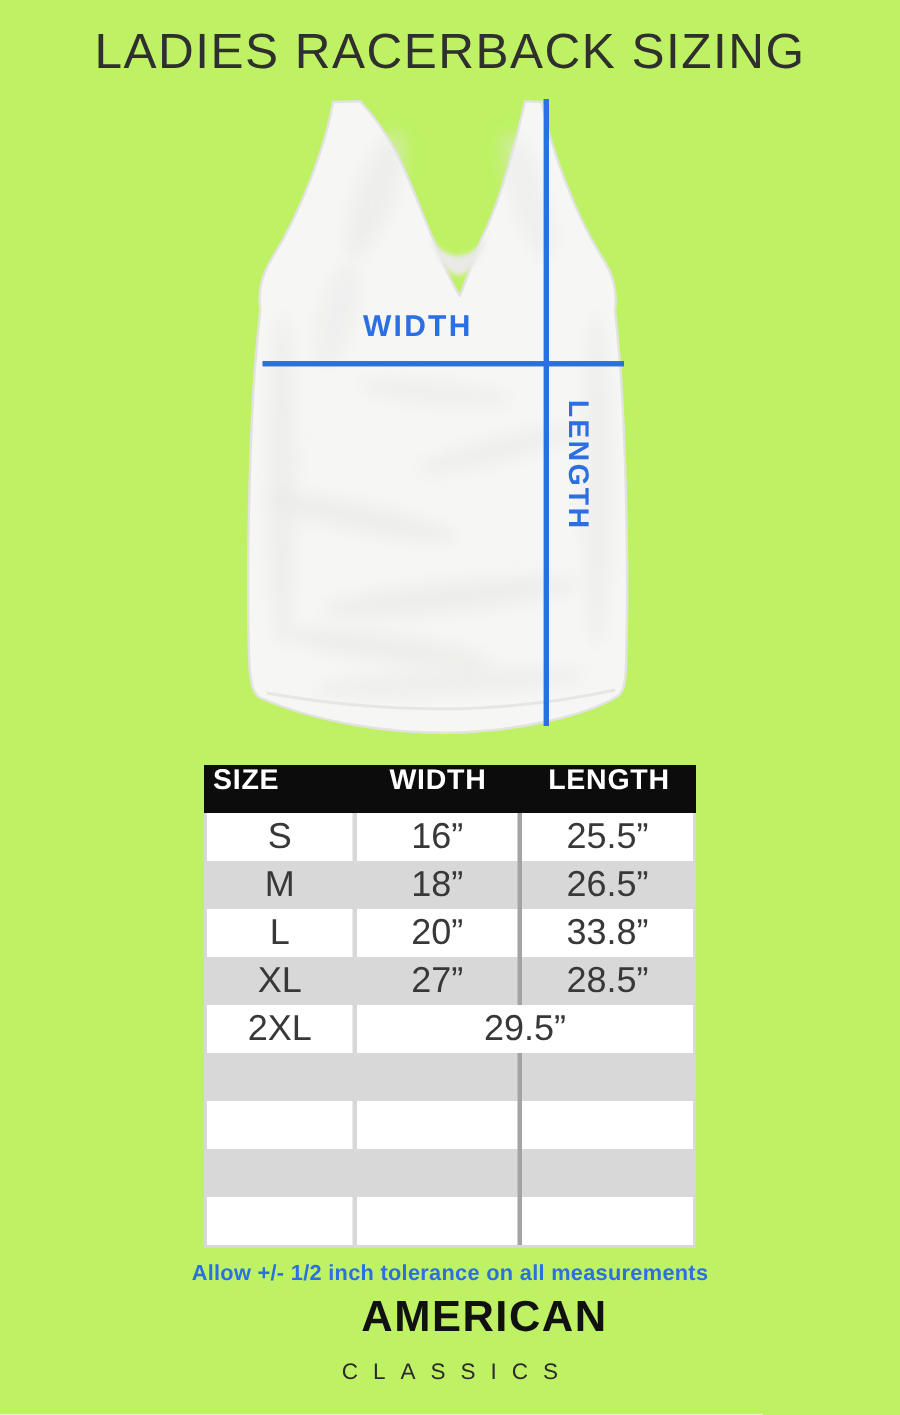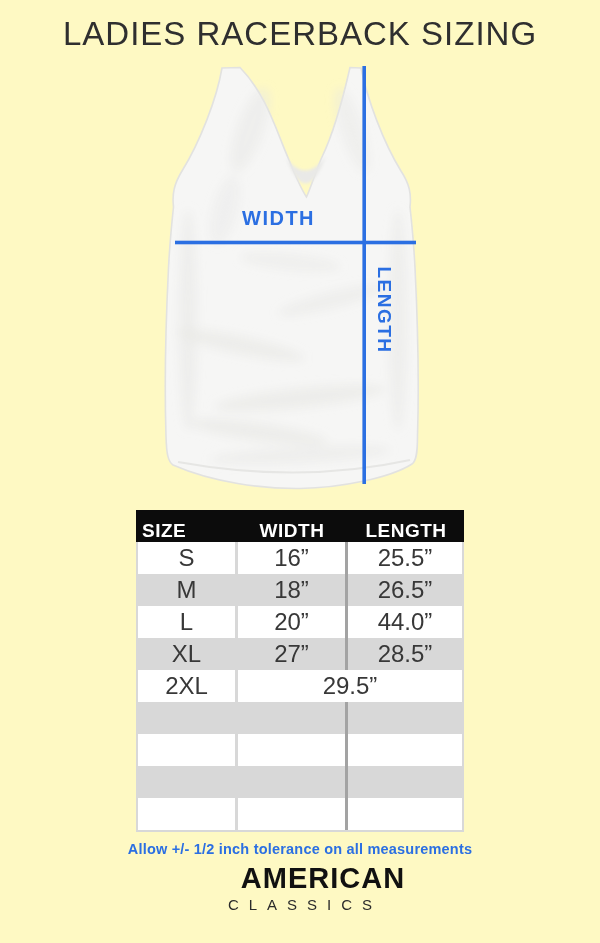--- a/index.html
+++ b/index.html
@@ -1,19 +1,19 @@
 <!DOCTYPE html>
 <html><head>
 <meta charset="utf-8">
 <style>
   * { margin:0; padding:0; box-sizing:border-box; }
   html,body { background:#ffffff; }
   .page {
     position:relative; width:600px; height:943px; margin:0 auto;
-    background:#fef9c3; overflow:hidden;
+    background:#bef264; overflow:hidden;
     font-family:"Liberation Sans", sans-serif;
   }
   .title {
     position:absolute; top:15px; left:0; width:600px;
     text-align:center; font-size:33px; font-weight:400;
     letter-spacing:1px; color:#2f2f2f; white-space:nowrap;
   }
   
   .shirt-area { position:absolute; left:130px; top:55px; width:340px; height:445px; }
   .shirt-area svg { display:block; }
@@ -22,21 +22,21 @@
     font-size:20px; letter-spacing:1.5px; white-space:nowrap;
   }
   .measure-label.width { left:112px; top:152px; }   
   .measure-label.length {
     left:204px; top:244px; width:100px; text-align:center;
     transform:rotate(90deg); transform-origin:center center; font-size:19px;
   }
   
   .size-table { position:absolute; left:136px; top:510px; width:328px; }
   .t-head {
-    display:flex; align-items:flex-end; height:32px;
+    display:flex; align-items:flex-start; height:32px;
     background:#0c0c0c; color:#ffffff; font-weight:bold;
     font-size:19px; letter-spacing:0.5px;
   }
   .t-head .hc1 { width:100px; padding-left:6px; text-align:left; }
   .t-head .hc2 { width:112px; text-align:center; }
   .t-head .hc3 { flex:1; text-align:center; }
   .t-body { border:2px solid #d8d8d8; border-top:none; }
   .t-row { display:flex; height:32px; }
   .t-row.light { background:#ffffff; }
   .t-row.dark  { background:#d8d8d8; }
@@ -50,21 +50,21 @@
   .tolerance {
     position:absolute; top:841px; left:0; width:600px;
     text-align:center; color:#2b6fe2; font-weight:bold;
     font-size:14.5px; letter-spacing:0.2px; white-space:nowrap;
   }
   .brand { position:absolute; top:862px; left:0; width:600px; text-align:center; }
   .brand-line1 {
     font-size:29px; font-weight:bold; letter-spacing:1px; color:#111111;margin-left:46px;
   }
   .brand-line2 {
-    margin-top:1px; font-size:15px; font-weight:400;
+    margin-top:11px; font-size:15px; font-weight:400;
     letter-spacing:10px; text-indent:10px; color:#2b2b2b;
   }
 </style>
 </head>
 <body>
 
 <div class="page">
 
   <h1 class="title">LADIES RACERBACK SIZING</h1>
 
@@ -139,21 +139,21 @@
         <div class="t-cell c3">25.5”</div>
       </div>
       <div class="t-row dark">
         <div class="t-cell c1">M</div>
         <div class="t-cell c2">18”</div>
         <div class="t-cell c3">26.5”</div>
       </div>
       <div class="t-row light">
         <div class="t-cell c1">L</div>
         <div class="t-cell c2">20”</div>
-        <div class="t-cell c3">44.0”</div>
+        <div class="t-cell c3">33.8”</div>
       </div>
       <div class="t-row dark">
         <div class="t-cell c1">XL</div>
         <div class="t-cell c2">27”</div>
         <div class="t-cell c3">28.5”</div>
       </div>
       <div class="t-row light">
         <div class="t-cell c1">2XL</div>
         <div class="t-cell c3">29.5”</div>
       </div>

